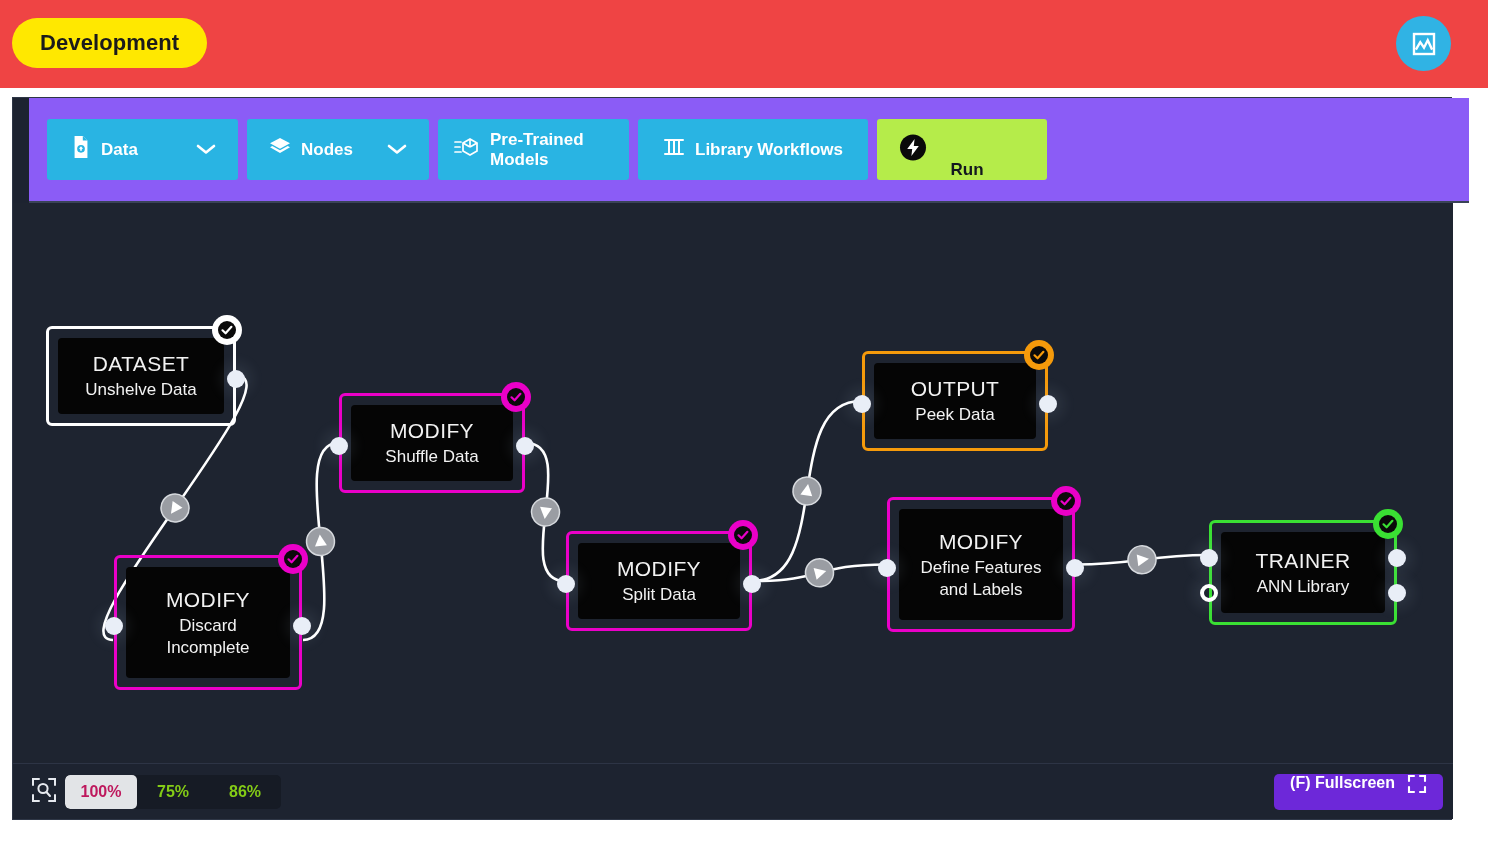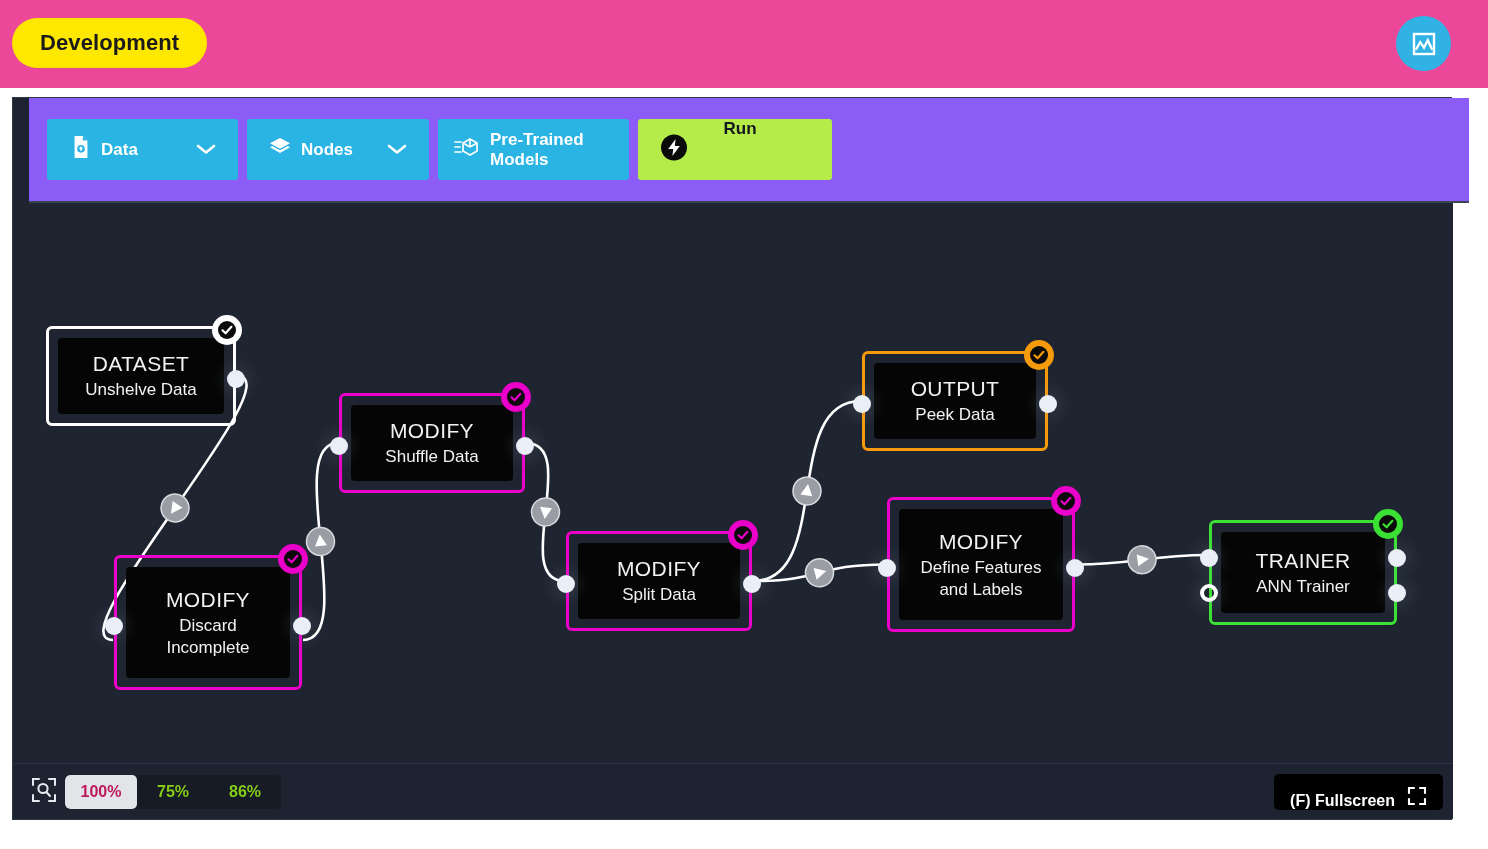--- a/index.html
+++ b/index.html
@@ -6,21 +6,21 @@
   html, body {
     width: 1488px; height: 849px;
     background: #ffffff;
     font-family: "Liberation Sans", sans-serif;
     overflow: hidden;
   }
 
   
   .topbar {
     position: absolute; left: 0; top: 0; width: 1488px; height: 88px;
-    background: #ec4899;
+    background: #ef4444;
   }
   .env-pill {
     position: absolute; left: 12px; top: 18px;
     height: 50px; padding: 0 28px;
     background: #ffe800; border-radius: 25px;
     display: flex; align-items: center; justify-content: center;
     color: #1b1b1b; font-size: 22px; font-weight: bold;
     letter-spacing: 0.1px;
   }
   .chart-badge {
@@ -52,23 +52,23 @@
     display: flex; align-items: center; justify-content: center;
     gap: 10px; cursor: pointer; padding: 0 16px;
     font-family: "Liberation Sans", sans-serif;
   }
   .tb-btn.wide-data { width: 191px; justify-content: flex-start; padding-left: 24px; position: relative; }
   .tb-btn.wide-nodes { width: 182px; justify-content: flex-start; padding-left: 22px; position: relative; }
   .tb-btn .caret { position: absolute; right: 22px; }
   .tb-btn.pretrained { width: 191px; }
   .tb-btn.library { width: 230px; }
   .tb-run {
-    width: 194px; height: 61px; background: #b5ec4a; border: none; border-radius: 3px;
+    width: 170px; height: 61px; background: #b5ec4a; border: none; border-radius: 3px;
     color: #13181f; font-size: 17px; font-weight: bold;
-    display: flex; align-items: flex-start; cursor: pointer;
+    display: flex; align-items: flex-end; cursor: pointer;
     font-family: "Liberation Sans", sans-serif; position: relative;
   }
   .tb-run .runlabel { flex: 1; text-align: center; padding-left: 10px; }
   .tb-run .bolt { position: absolute; left: 22px; top: 50%; transform: translateY(-50%); }
   .search-wrap { display: flex; height: 61px; }
   .search-input {
     width: 302px; height: 61px; border: none; outline: none;
     background: #ffffff; color: #5a6470; font-size: 17px;
     padding: 0 18px; border-radius: 3px 0 0 3px;
     font-family: "Liberation Sans", sans-serif;
@@ -125,22 +125,22 @@
     min-width: 72px; padding: 0 12px; height: 34px;
     display: flex; align-items: center; justify-content: center;
     font-size: 16px; font-weight: bold; color: #84cc16;
     cursor: pointer; background: transparent; border: none;
     font-family: "Liberation Sans", sans-serif;
   }
   .zoom-btn.active { background: #e2e4e7; color: #be185d; border-radius: 5px; }
   .fit-icon { position: absolute; left: 18px; top: 50%; transform: translateY(-50%); cursor: pointer; }
   .fullscreen-btn {
     position: absolute; right: 10px; top: 50%; transform: translateY(-50%);
-    height: 36px; padding: 0 16px; background: #000000; border-radius: 5px;
-    display: flex; align-items: flex-end; gap: 12px;
+    height: 36px; padding: 0 16px; background: #6d28d9; border-radius: 5px;
+    display: flex; align-items: flex-start; gap: 12px;
     color: #ffffff; font-size: 16px; font-weight: bold; cursor: pointer;
   }
 </style>
 </head>
 <body>
 
 <div class="topbar">
   <div class="env-pill">
     <span>Development</span>
   </div>
@@ -198,20 +198,32 @@
           <line x1="1" y1="15" x2="7" y2="15" stroke-linecap="round"></line>
           <polygon points="16,2 23,6 23,14 16,18 9,14 9,6" fill="none"></polygon>
           <line x1="16" y1="2" x2="16" y2="10"></line>
           <line x1="9" y1="6" x2="16" y2="10"></line>
           <line x1="23" y1="6" x2="16" y2="10"></line>
         </svg>
       </span>
       <span>Pre-Trained Models</span>
     </div>
 
+    <div class="tb-btn library">
+      <span>
+        <svg width="22" height="22" viewBox="0 0 22 22" fill="none" stroke="#ffffff" stroke-width="2">
+          <line x1="2" y1="4" x2="20" y2="4" stroke-linecap="round"></line>
+          <line x1="2" y1="18" x2="20" y2="18" stroke-linecap="round"></line>
+          <line x1="6" y1="5" x2="6" y2="17"></line>
+          <line x1="11" y1="5" x2="11" y2="17"></line>
+          <line x1="16" y1="5" x2="16" y2="17"></line>
+        </svg>
+      </span>
+      <span>Library Workflows</span>
+    </div>
 
     <div class="tb-run">
       <span class="bolt">
         <svg width="28" height="28" viewBox="0 0 28 28">
           <circle cx="14" cy="14" r="13" fill="#0a0a0a"></circle>
           <polygon points="15.6,5.5 8.2,15.4 13.2,15.4 12.4,22.5 19.8,12.6 14.8,12.6" fill="#ffffff"></polygon>
         </svg>
       </span>
       <span class="runlabel">Run</span>
     </div>
@@ -330,21 +342,21 @@
               <circle cx="11" cy="11" r="9" fill="#0a0a0a"></circle>
               <polyline points="6.5,11.3 9.6,14.3 15.4,7.8" fill="none" stroke="#ea00c8" stroke-width="2.2" stroke-linecap="round" stroke-linejoin="round"></polyline>
             </svg>
           </div>
           <div class="port" style="top: 58.5px; left: -12px;"></div>
           <div class="port" style="top: 58.5px; right: -12px;"></div>
         </div>
         <div class="node" style="left: 1196px; top: 317px; width: 188px; height: 105px; border: 3px solid rgb(58, 224, 51);">
           <div class="inner">
             <div class="ntype">TRAINER</div>
-            <div class="nname">ANN Trainer</div>
+            <div class="nname">ANN Library</div>
           </div>
           <div class="badge" style="background: rgb(58, 224, 51);">
             <svg width="22" height="22" viewBox="0 0 22 22">
               <circle cx="11" cy="11" r="9" fill="#0a0a0a"></circle>
               <polyline points="6.5,11.3 9.6,14.3 15.4,7.8" fill="none" stroke="#3ae033" stroke-width="2.2" stroke-linecap="round" stroke-linejoin="round"></polyline>
             </svg>
           </div>
           <div class="port" style="top: 26px; left: -12px;"></div>
           <div class="port hollow" style="top: 61px; left: -12px;"></div>
           <div class="port" style="top: 26px; right: -12px;"></div>

